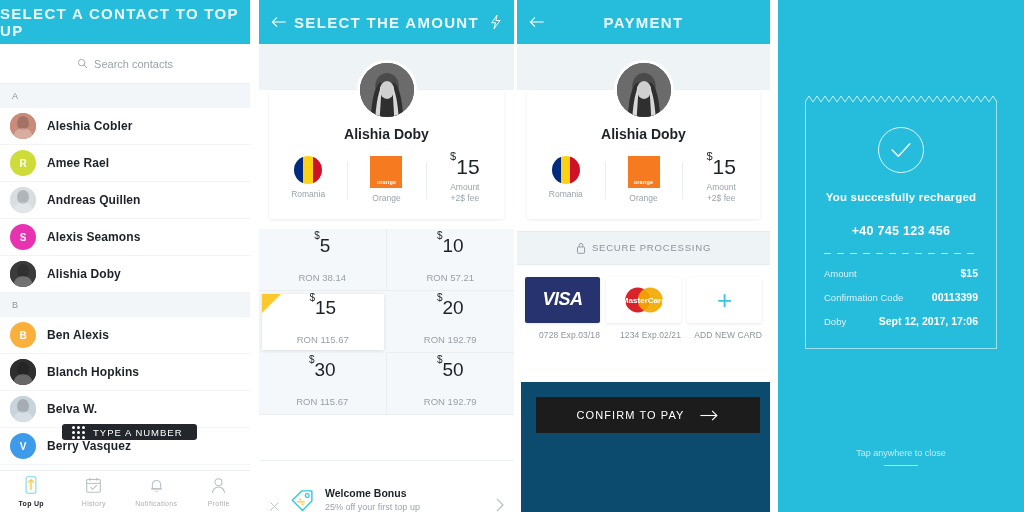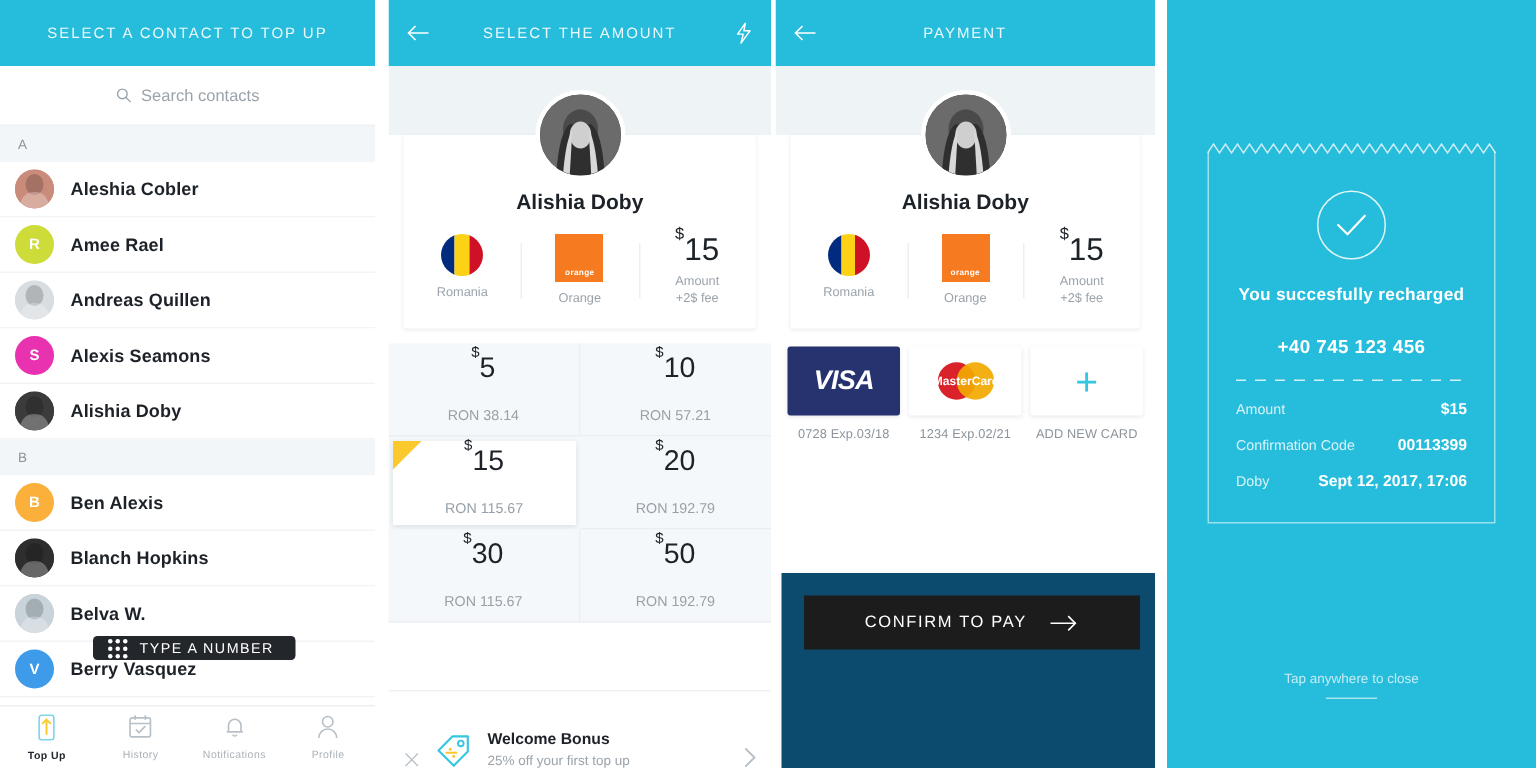--- a/index.html
+++ b/index.html
@@ -17,21 +17,21 @@
   .p2 { left: 259px; width: 255px; }
   .p3 { left: 517px; width: 253px; }
   .p4 { left: 778px; width: 246px; }
 
   .hdr {
     height: 44px; background: #26bcdb; color: #fff;
     display: flex; align-items: center; justify-content: center;
     position: relative;
   }
   .hdr-title {
-    font-size: 10px; letter-spacing: 1.3px; font-weight: 400;
+    font-size: 15px; letter-spacing: 1.3px; font-weight: 700;
     color: #eaf9fd;
   }
   .hdr-left { position: absolute; left: 12px; top: 50%; transform: translateY(-50%); display:flex; }
   .hdr-right { position: absolute; right: 12px; top: 50%; transform: translateY(-50%); display:flex; }
 
   
   .search-bar {
     height: 40px; background: #fff; display: flex;
     align-items: center; justify-content: center; gap: 6px;
     border-bottom: 1px solid #eef1f3;
@@ -125,21 +125,21 @@
   .bonus-t2 { font-size: 9px; color: #9aa3ab; margin-top: 3px; }
 
   
   .secure {
     margin-top: 12px; height: 34px; background: #eef3f6;
     display: flex; align-items: center; justify-content: center; gap: 6px;
     border-top:1px solid #e6ebef; border-bottom:1px solid #e6ebef;
   }
   .secure span { font-size: 9.5px; color: #8b949c; letter-spacing: .8px; }
   .cards { display: flex; padding: 12px 8px 0; gap: 6px; }
-  .cardcol { flex: 1; text-align: center; }
+  .cardcol { flex: 1; text-align: right; }
   .cardbox {
     height: 46px; border-radius: 2px; display: flex;
     align-items: center; justify-content: center; background: #fff;
     box-shadow: 0 1px 3px rgba(20,40,60,.10);
   }
   .cardbox.visa { background: #26336e; }
   .visatxt { color:#fff; font-style: italic; font-weight: 700; font-size: 18px; letter-spacing: -.5px; }
   .cardnum { font-size: 8.5px; color: #8b949c; margin-top: 7px; letter-spacing:.1px; }
   .plus { color:#35c6e0; font-size: 26px; font-weight: 300; line-height: 1;}
   .payarea {
@@ -460,20 +460,27 @@
             </div>
             <div class="sumlbl">
               <span>Amount</span><br>
               <span>+2$ fee</span>
             </div>
           </div>
         </div>
       </div>
     </div>
 
+    <div class="secure">
+      <svg width="10" height="12" viewBox="0 0 14 17">
+        <rect x="2" y="7" width="10" height="9" rx="1.2" fill="none" stroke="#8b949c" stroke-width="1.3"></rect>
+        <path d="M4.4 7 V4.6 a2.6 2.6 0 0 1 5.2 0 V7" fill="none" stroke="#8b949c" stroke-width="1.3"></path>
+      </svg>
+      <span>SECURE PROCESSING</span>
+    </div>
 
     <div class="cards" id="card-list">
         <div class="cardcol">
           <div class="cardbox visa">
             <span class="visatxt">VISA</span>
           </div>
           <div class="cardnum">0728 Exp.03/18</div>
         </div>
         <div class="cardcol">
           <div class="cardbox ">

